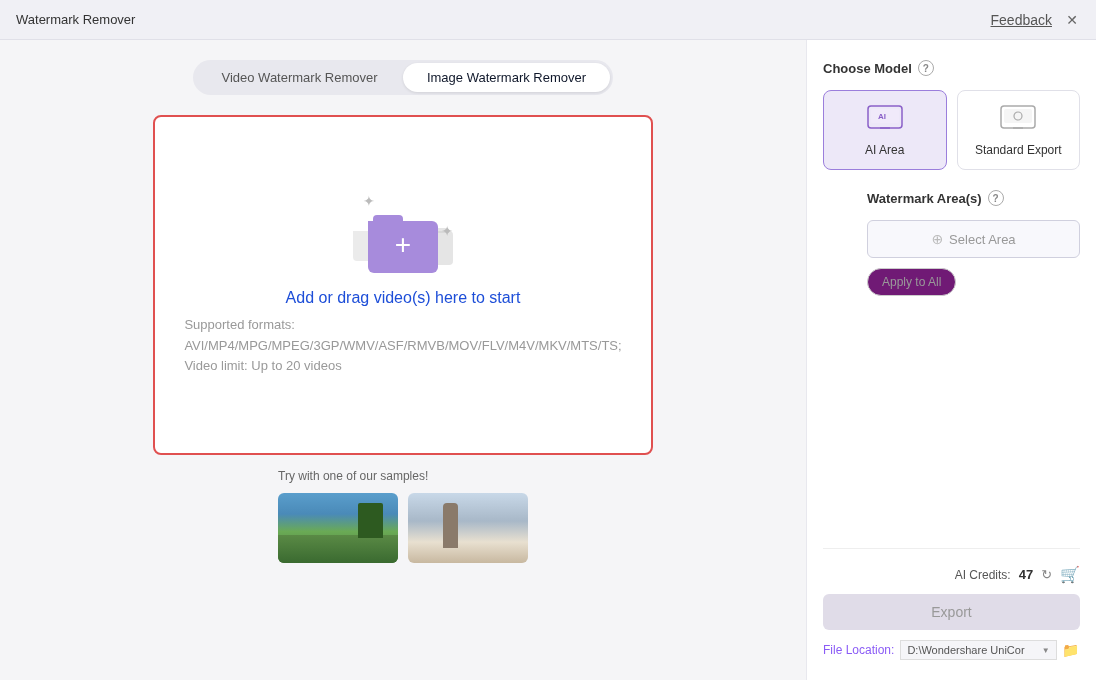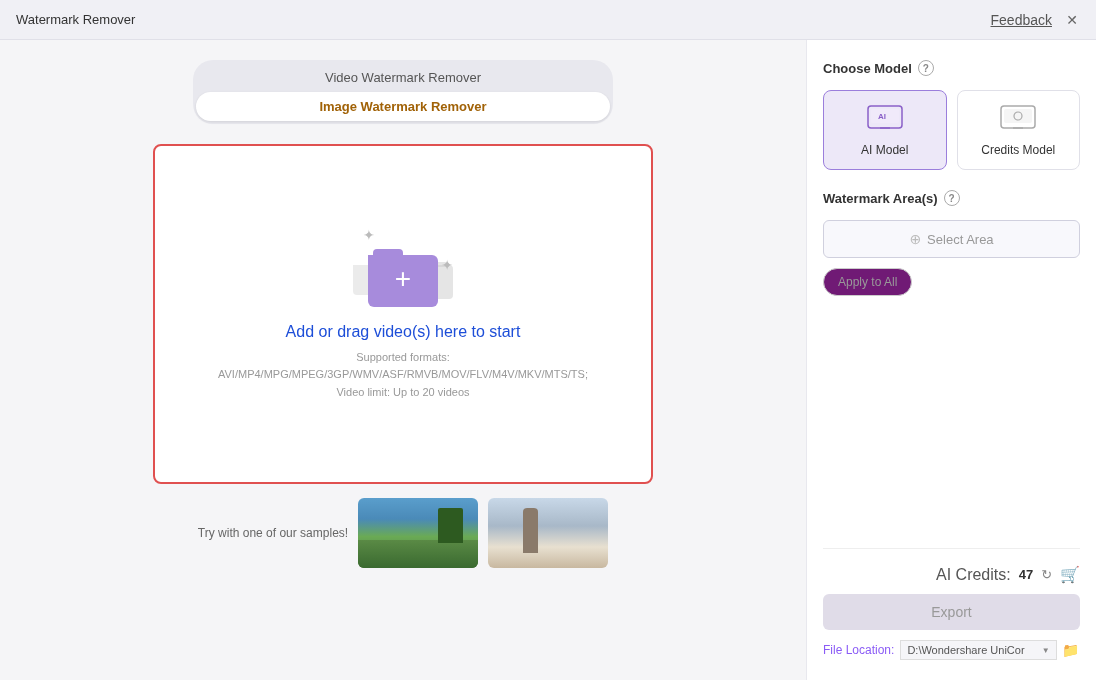--- a/index.html
+++ b/index.html
@@ -68,36 +68,35 @@
     }
 
     
     .tab-switcher {
       display: flex;
       background: #e8e8ee;
       border-radius: 20px;
       padding: 3px;
       margin-bottom: 20px;
       width: 420px;
-      flex-direction: column;
     }
     .tab-item {
       flex: 1;
       text-align: center;
       padding: 7px 20px;
       border-radius: 16px;
       font-size: 13px;
       cursor: pointer;
       color: #555;
       white-space: nowrap;
     }
     .tab-item.active {
       background: white;
-      color: #a16207;
-      font-weight: 700;
+      color: #0f172a;
+      font-weight: 400;
       box-shadow: 0 1px 3px rgba(0,0,0,0.1);
     }
 
     
     .drop-zone {
       width: 500px;
       height: 340px;
       border: 2px solid #e05050;
       border-radius: 8px;
       background: white;
@@ -187,32 +186,32 @@
       color: #bbb;
       font-size: 14px;
     }
 
     .drop-zone-text {
       font-size: 16px;
       color: #1d4ed8;
       margin-bottom: 8px;
     }
     .drop-zone-sub {
-      font-size: 11px;
+      font-size: 13px;
       color: #999;
-      text-align: center;
+      text-align: left;
       line-height: 1.6;
     }
 
     
     .samples-section {
       margin-top: 14px;
       display: flex;
-      flex-direction: row;
-      align-items: center;
+      flex-direction: column;
+      align-items: flex-start;
       gap: 10px;
     }
     .samples-label {
       font-size: 12px;
       color: #666;
     }
     .samples-row {
       display: flex;
       gap: 10px;
     }
@@ -333,20 +332,21 @@
 
     
     .model-svg {
       width: 36px;
       height: 28px;
     }
 
     
     .watermark-section {
       margin-bottom: 16px;
+      margin-left: 44px;
     }
     .select-area-btn {
       width: 100%;
       padding: 10px;
       border: 1px solid #d0d0de;
       border-radius: 6px;
       background: #f8f8fc;
       color: #999;
       font-size: 13px;
       cursor: pointer;
@@ -380,21 +380,21 @@
       padding-top: 16px;
     }
     .credits-row {
       display: flex;
       align-items: center;
       justify-content: flex-end;
       gap: 8px;
       margin-bottom: 10px;
     }
     .credits-label {
-      font-size: 16px;
+      font-size: 12px;
       color: #555;
     }
     .credits-count {
       font-size: 13px;
       font-weight: 600;
       color: #333;
     }
     .refresh-icon {
       font-size: 13px;
       color: #888;
@@ -525,33 +525,33 @@
 
       <div class="model-card selected">
         <div class="model-card-icon">
           <svg class="model-svg" viewBox="0 0 36 28" fill="none" xmlns="http://www.w3.org/2000/svg">
             <rect x="1" y="1" width="34" height="22" rx="3" stroke="#8a60c8" stroke-width="1.5" fill="none"></rect>
             <rect x="4" y="4" width="28" height="14" rx="2" fill="#f0eafa"></rect>
             <text x="11" y="14" font-size="8" fill="#8a60c8" font-family="sans-serif" font-weight="bold">AI</text>
             <line x1="13" y1="23" x2="23" y2="23" stroke="#8a60c8" stroke-width="1.5"></line>
           </svg>
         </div>
-        <div class="model-card-label">AI Model</div>
+        <div class="model-card-label">AI Area</div>
       </div>
 
       <div class="model-card">
         <div class="model-card-icon">
           <svg class="model-svg" viewBox="0 0 36 28" fill="none" xmlns="http://www.w3.org/2000/svg">
             <rect x="1" y="1" width="34" height="22" rx="3" stroke="#aaa" stroke-width="1.5" fill="none"></rect>
             <rect x="4" y="4" width="28" height="14" rx="2" fill="#f5f5f5"></rect>
             <circle cx="18" cy="11" r="4" stroke="#aaa" stroke-width="1.2" fill="none"></circle>
             <line x1="13" y1="23" x2="23" y2="23" stroke="#aaa" stroke-width="1.5"></line>
           </svg>
         </div>
-        <div class="model-card-label">Credits Model</div>
+        <div class="model-card-label">Standard Export</div>
       </div>
     </div>
 
     <div class="watermark-section">
       <div class="section-label">
         <span>Watermark Area(s)</span>
         <span class="help-icon">?</span>
       </div>
       <button class="select-area-btn">
         <span class="select-area-icon">⊕</span>

